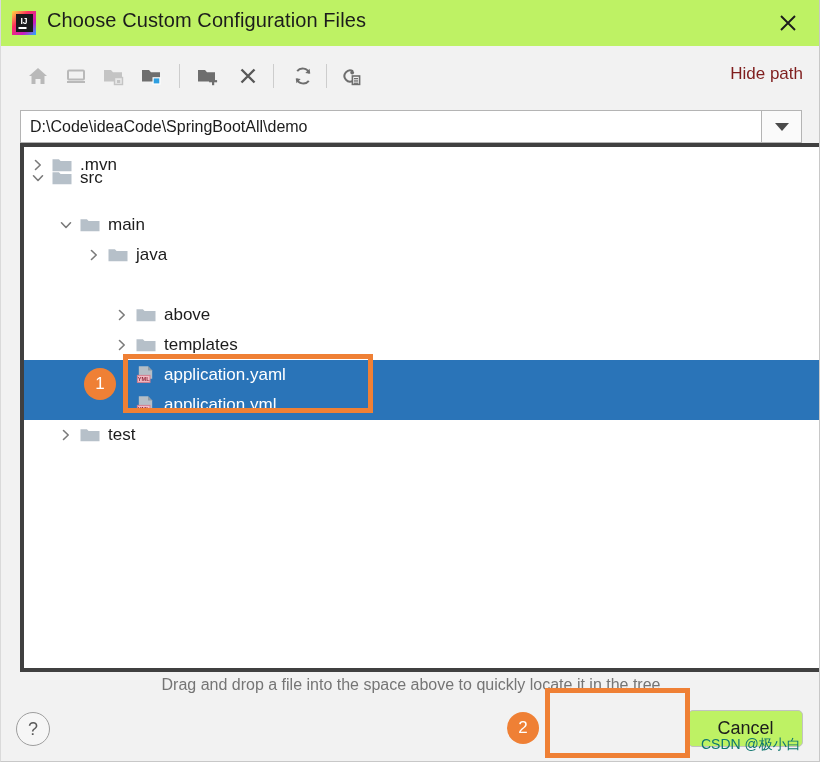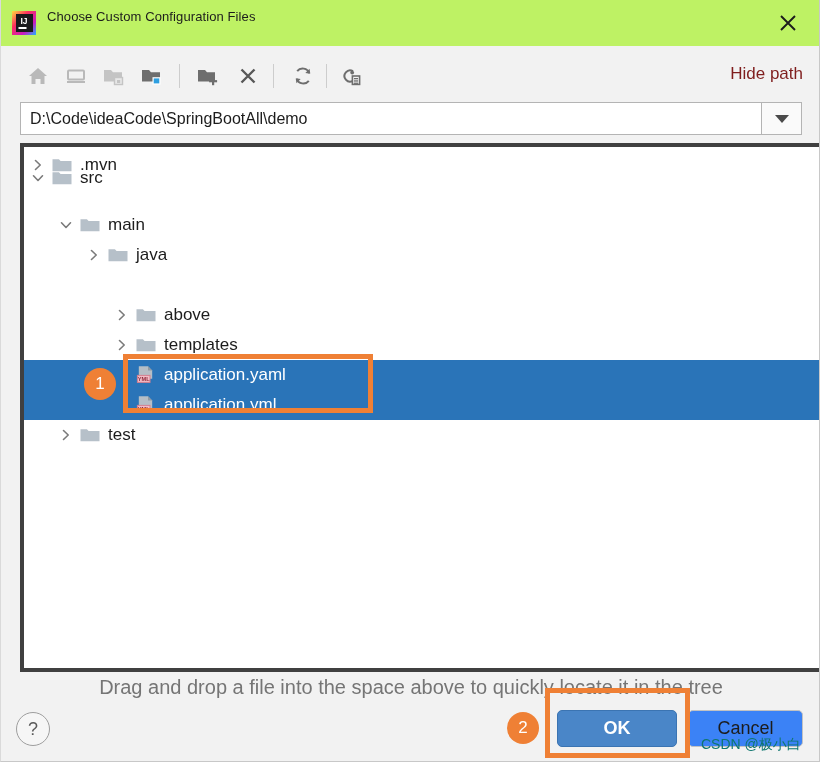--- a/index.html
+++ b/index.html
@@ -32,21 +32,21 @@
     background: #bef264;
   }
   .ij-logo {
     position: absolute;
     left: 11px; top: 11px;
     width: 24px; height: 24px;
   }
   .title-text {
     position: absolute;
     left: 46px; top: 9px;
-    font-size: 13px;
+    font-size: 20px;
     color: #1c1c1c;
     letter-spacing: .1px;
     white-space: nowrap;
   }
   .close-btn {
     position: absolute;
     right: 10px; top: 4px;
     width: 46px; height: 38px;
     display: flex; align-items: center; justify-content: center;
     cursor: default;
@@ -76,21 +76,21 @@
     right: 18px; top: 8px;
     font-size: 17px;
     color: #7f1d1d;
     cursor: pointer;
     white-space: nowrap;
   }
 
   
   .path-row {
     position: absolute;
-    left: 19px; top: 102px;
+    left: 19px; top: 110px;
     width: 782px; height: 33px; border-radius: 15px;
   }
   .path-field {
     position: absolute;
     left: 0; top: 0;
     width: 742px; height: 33px;
     box-sizing: border-box;
     background: #ffffff;
     border: 1px solid #b4b4b4;
     font-family: "Liberation Sans", sans-serif;
@@ -166,21 +166,21 @@
     color: #1c1c1c;
     white-space: nowrap;
   }
 
   
   .drag-hint {
     position: absolute;
     left: 0; top: 676px;
     width: 820px;
     text-align: center;
-    font-size: 20px;
+    font-size: 16px;
     color: #757575;
   }
   .help-btn {
     position: absolute;
     left: 15px; top: 712px;
     width: 34px; height: 34px;
     border-radius: 50%;
     border: 1px solid #9e9e9e;
     box-sizing: border-box;
     display: flex; align-items: center; justify-content: center;
@@ -202,21 +202,21 @@
     font-size: 18px;
     font-weight: bold;
     display: flex; align-items: center; justify-content: center;
     cursor: default;
   }
   .cancel-btn {
     position: absolute;
     left: 687px; top: 710px;
     width: 115px; height: 37px;
     border-radius: 5px;
-    background: #3b82f6;
+    background: #bef264;
     border: 1px solid #c2c2c2;
     box-sizing: border-box;
     color: #1c1c1c;
     font-family: "Liberation Sans", sans-serif;
     font-size: 18px;
     display: flex; align-items: center; justify-content: center;
     cursor: default;
   }
   .watermark {
     position: absolute;
@@ -490,21 +490,20 @@
             </svg>
           </span>
           <span class="row-label">test</span>
         </div>
       </div>
   </div>
 
   <div class="drag-hint">Drag and drop a file into the space above to quickly locate it in the tree</div>
 
   <div class="help-btn">?</div>
-  <div class="ok-btn">OK</div>
   <div class="cancel-btn">Cancel</div>
 
   <div class="watermark">CSDN @极小白</div>
 
   <div class="anno-rect" id="anno-rect-files"></div>
   <div class="anno-rect" id="anno-rect-ok"></div>
   <div class="anno-badge" id="anno-badge-1">1</div>
   <div class="anno-badge" id="anno-badge-2">2</div>
 
 </div>

